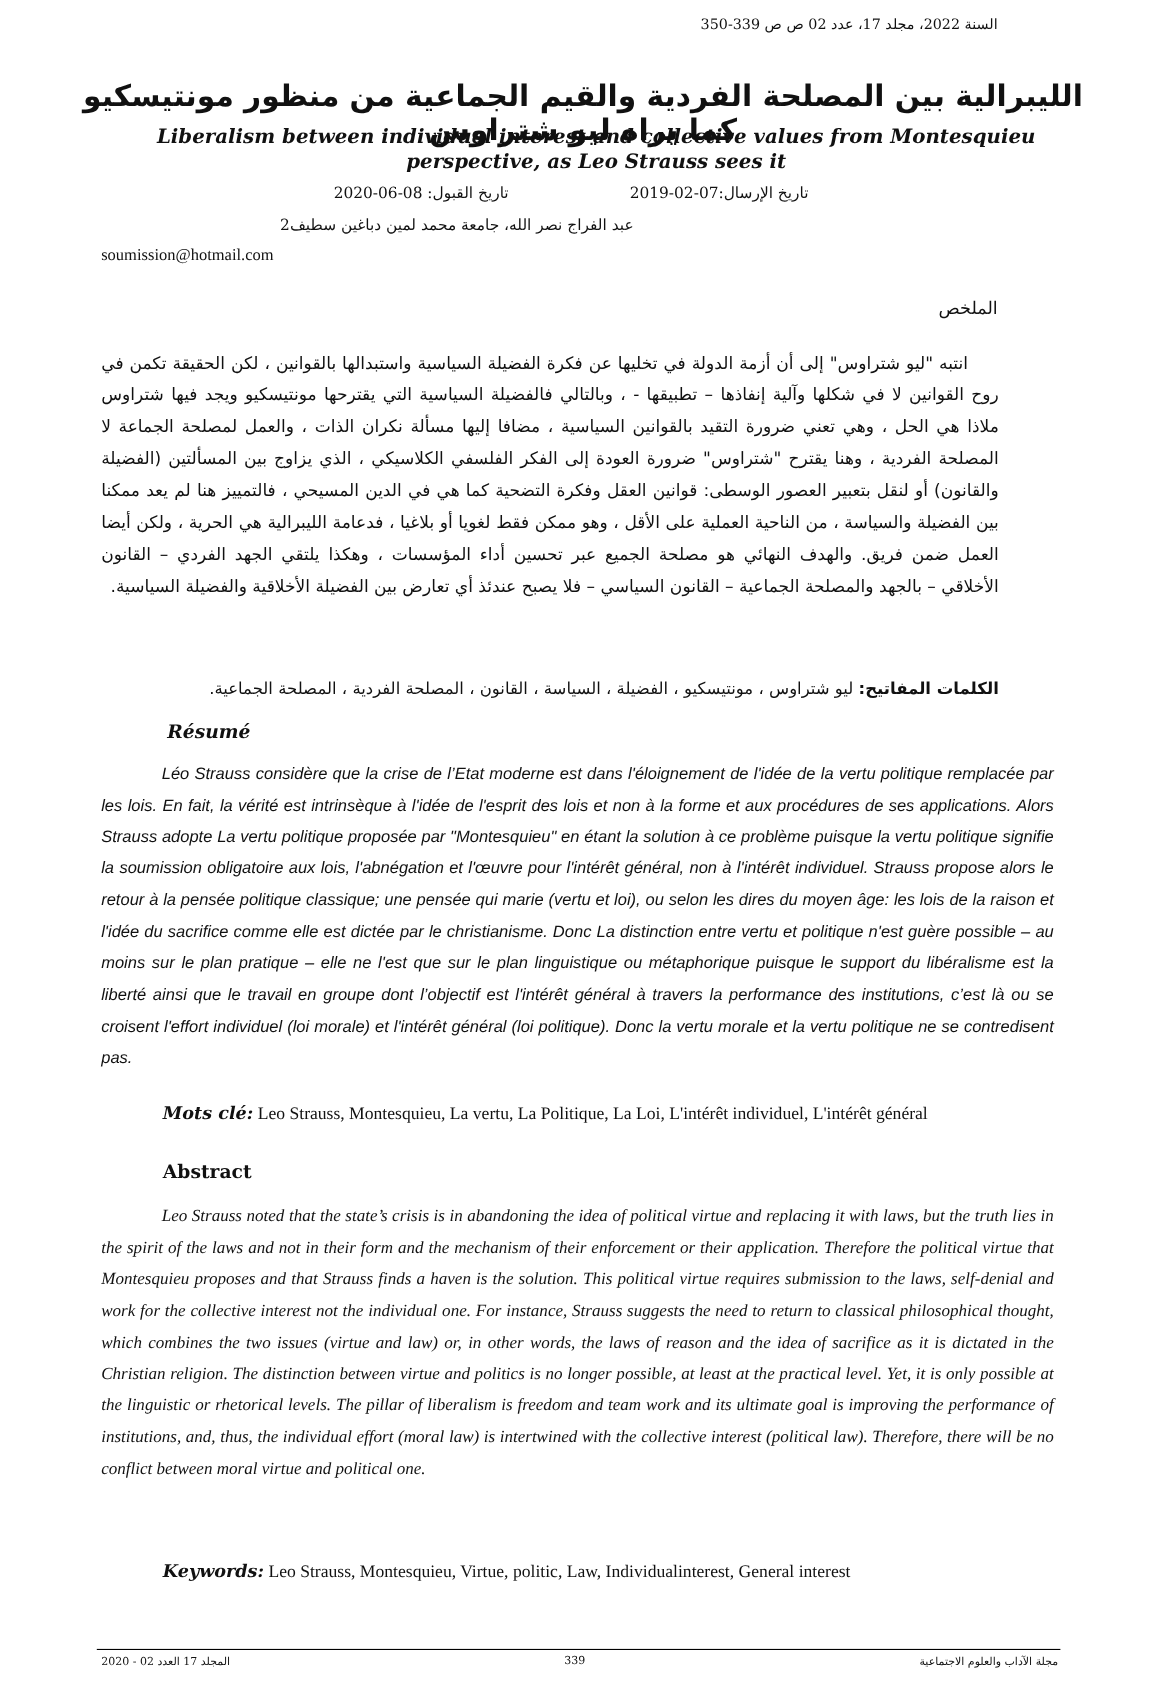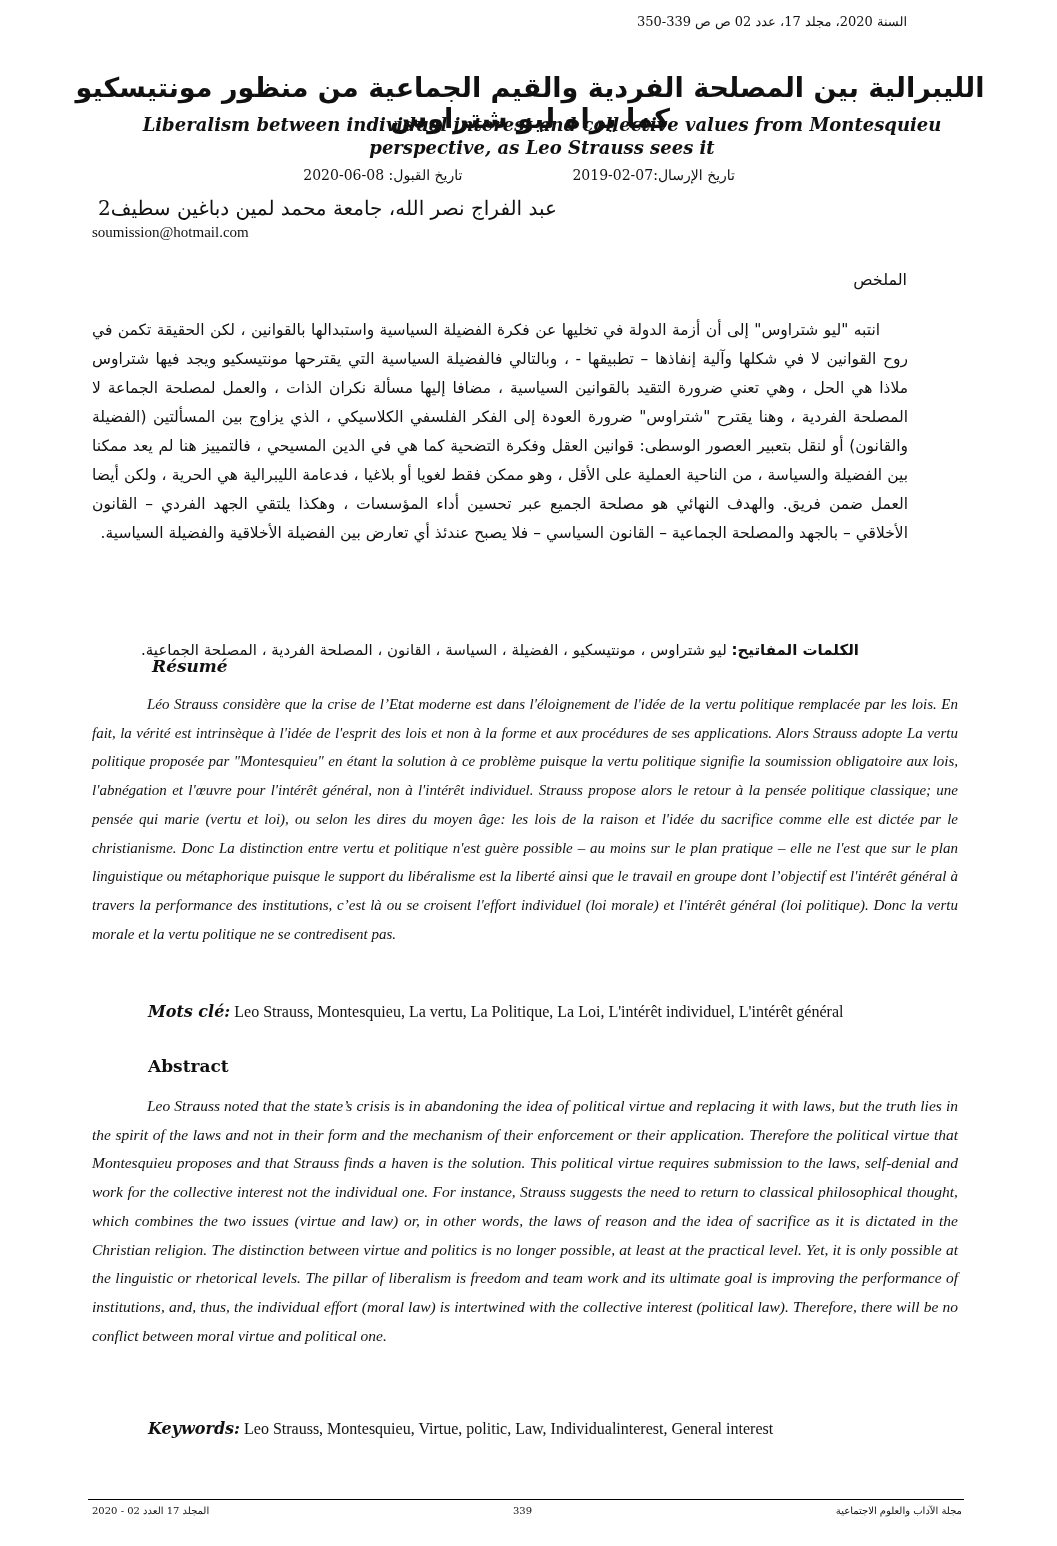--- a/index.html
+++ b/index.html
@@ -2,42 +2,42 @@
 <html><head>
 <meta charset="utf-8">
 <style>
   html, body { margin: 0; padding: 0; background: #ffffff; }
   body { width: 1057px; height: 1546px; position: relative; overflow: hidden; color: #111; font-family: "DejaVu Serif", serif; }
   .abs { position: absolute; }
   .header-ref { top: 14px; right: 150px; font-size: 13px; direction: rtl; font-family: "DejaVu Serif", serif; }
   .title-ar { top: 72px; left: 60px; width: 940px; text-align: center; direction: rtl; font-size: 27px; font-weight: bold; font-family: "DejaVu Sans", sans-serif; letter-spacing: -0.5px; }
   .title-en { top: 113px; left: 92px; width: 900px; text-align: center; font-size: 18px; font-weight: bold; font-style: italic; line-height: 23px; font-family: "DejaVu Serif", serif; }
   .dates { top: 167px; right: 322px; direction: rtl; font-size: 14px; display: flex; gap: 110px; }
-  .author { top: 196px; right: 500px; direction: rtl; font-size: 20px; margin-left: 22px; }
+  .author { top: 196px; right: 481px; direction: rtl; font-size: 14px; margin-left: 22px; }
   .email { top: 224px; left: 92px; font-size: 15px; font-family: "Liberation Serif", serif; }
   .h-mulakhas { top: 270px; right: 150px; direction: rtl; font-size: 16px; font-weight: normal; font-family: "DejaVu Sans", sans-serif; }
   .ar-abstract { top: 316px; left: 92px; width: 816px; direction: rtl; text-align: justify; font-size: 15.5px; line-height: 29px; font-family: "DejaVu Sans", sans-serif; text-indent: 28px; }
-  .ar-keywords { top: 617px; left: 92px; width: 816px; direction: rtl; text-align: center; font-size: 15px; font-family: "DejaVu Sans", sans-serif; margin-top: 24px; }
+  .ar-keywords { top: 617px; left: 92px; width: 816px; direction: rtl; font-size: 15px; font-family: "DejaVu Sans", sans-serif; }
   .ar-keywords b { font-weight: bold; }
   .h-resume { top: 656px; left: 152px; font-size: 17px; font-weight: bold; font-style: italic; font-family: "DejaVu Serif", serif; text-align: center; }
-  .fr-abstract { top: 690px; left: 92px; width: 866px; text-align: justify; font-size: 15px; line-height: 28.7px; font-style: italic; font-family: Liberation Serif, serif; text-indent: 55px; }
+  .fr-abstract { top: 690px; left: 92px; width: 866px; text-align: justify; font-size: 15px; line-height: 28.7px; font-style: italic; font-family: Liberation Sans, sans-serif; text-indent: 55px; }
   .mots { top: 1002px; left: 148px; font-size: 16px; font-family: "Liberation Serif", serif; }
   .mots b { font-style: italic; font-weight: bold; font-family: "DejaVu Serif", serif; font-size: 16px; text-align: center; }
   .h-abstract { top: 1056px; left: 148px; font-size: 17px; font-weight: bold; font-family: "DejaVu Serif", serif; }
   .en-abstract { top: 1092px; left: 92px; width: 866px; text-align: justify; font-size: 15.5px; line-height: 28.7px; font-style: italic; font-family: "Liberation Serif", serif; text-indent: 55px; }
   .keywords { top: 1419px; left: 148px; font-size: 16px; font-family: "Liberation Serif", serif; }
   .keywords b { font-style: italic; font-weight: bold; font-family: "DejaVu Serif", serif; }
   .footer-rule { top: 1499px; left: 88px; width: 876px; height: 1px; background: #000; }
   .footer { top: 1505px; left: 92px; width: 870px; display: flex; justify-content: space-between; font-size: 10px; }
   .footer .rtl { direction: rtl; }
 </style>
 </head>
 <body>
 
-<div class="abs header-ref">السنة 2020، مجلد 17، عدد 02 ص ص 339-350</div>
+<div class="abs header-ref">السنة 2022، مجلد 17، عدد 02 ص ص 339-350</div>
 
 <div class="abs title-ar">الليبرالية بين المصلحة الفردية والقيم الجماعية من منظور مونتيسكيو كما يراه ليو شتراوس</div>
 <div class="abs title-en">Liberalism between individual interest and collective values from Montesquieu perspective, as Leo Strauss sees it</div>
 
 <div class="abs dates">
   <span>تاريخ الإرسال:07-02-2019</span>
   <span>تاريخ القبول: 08-06-2020</span>
 </div>
 
 <div class="abs author">عبد الفراج نصر الله، جامعة محمد لمين دباغين سطيف2</div>

